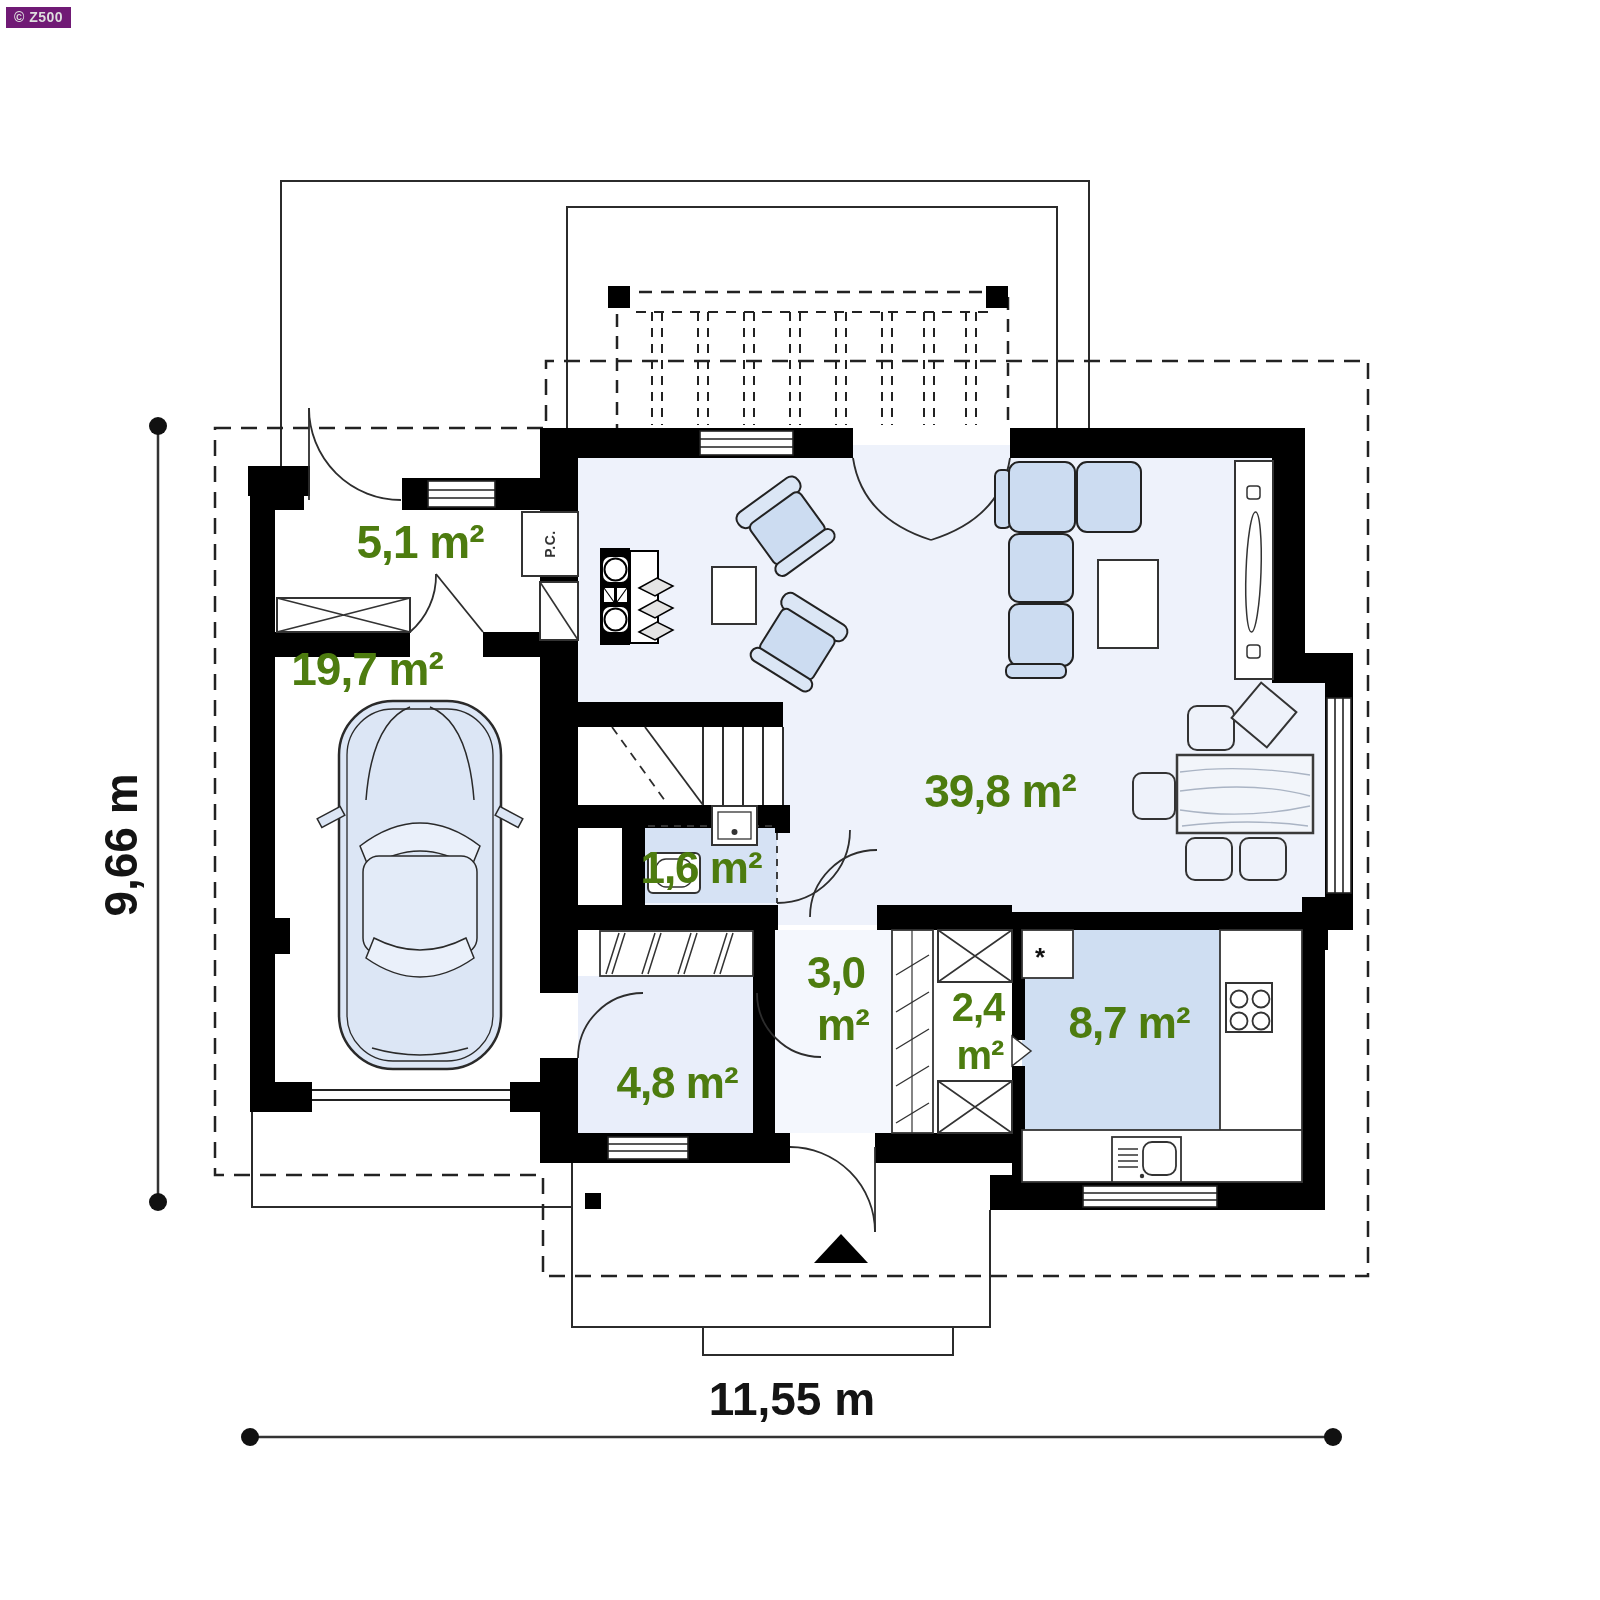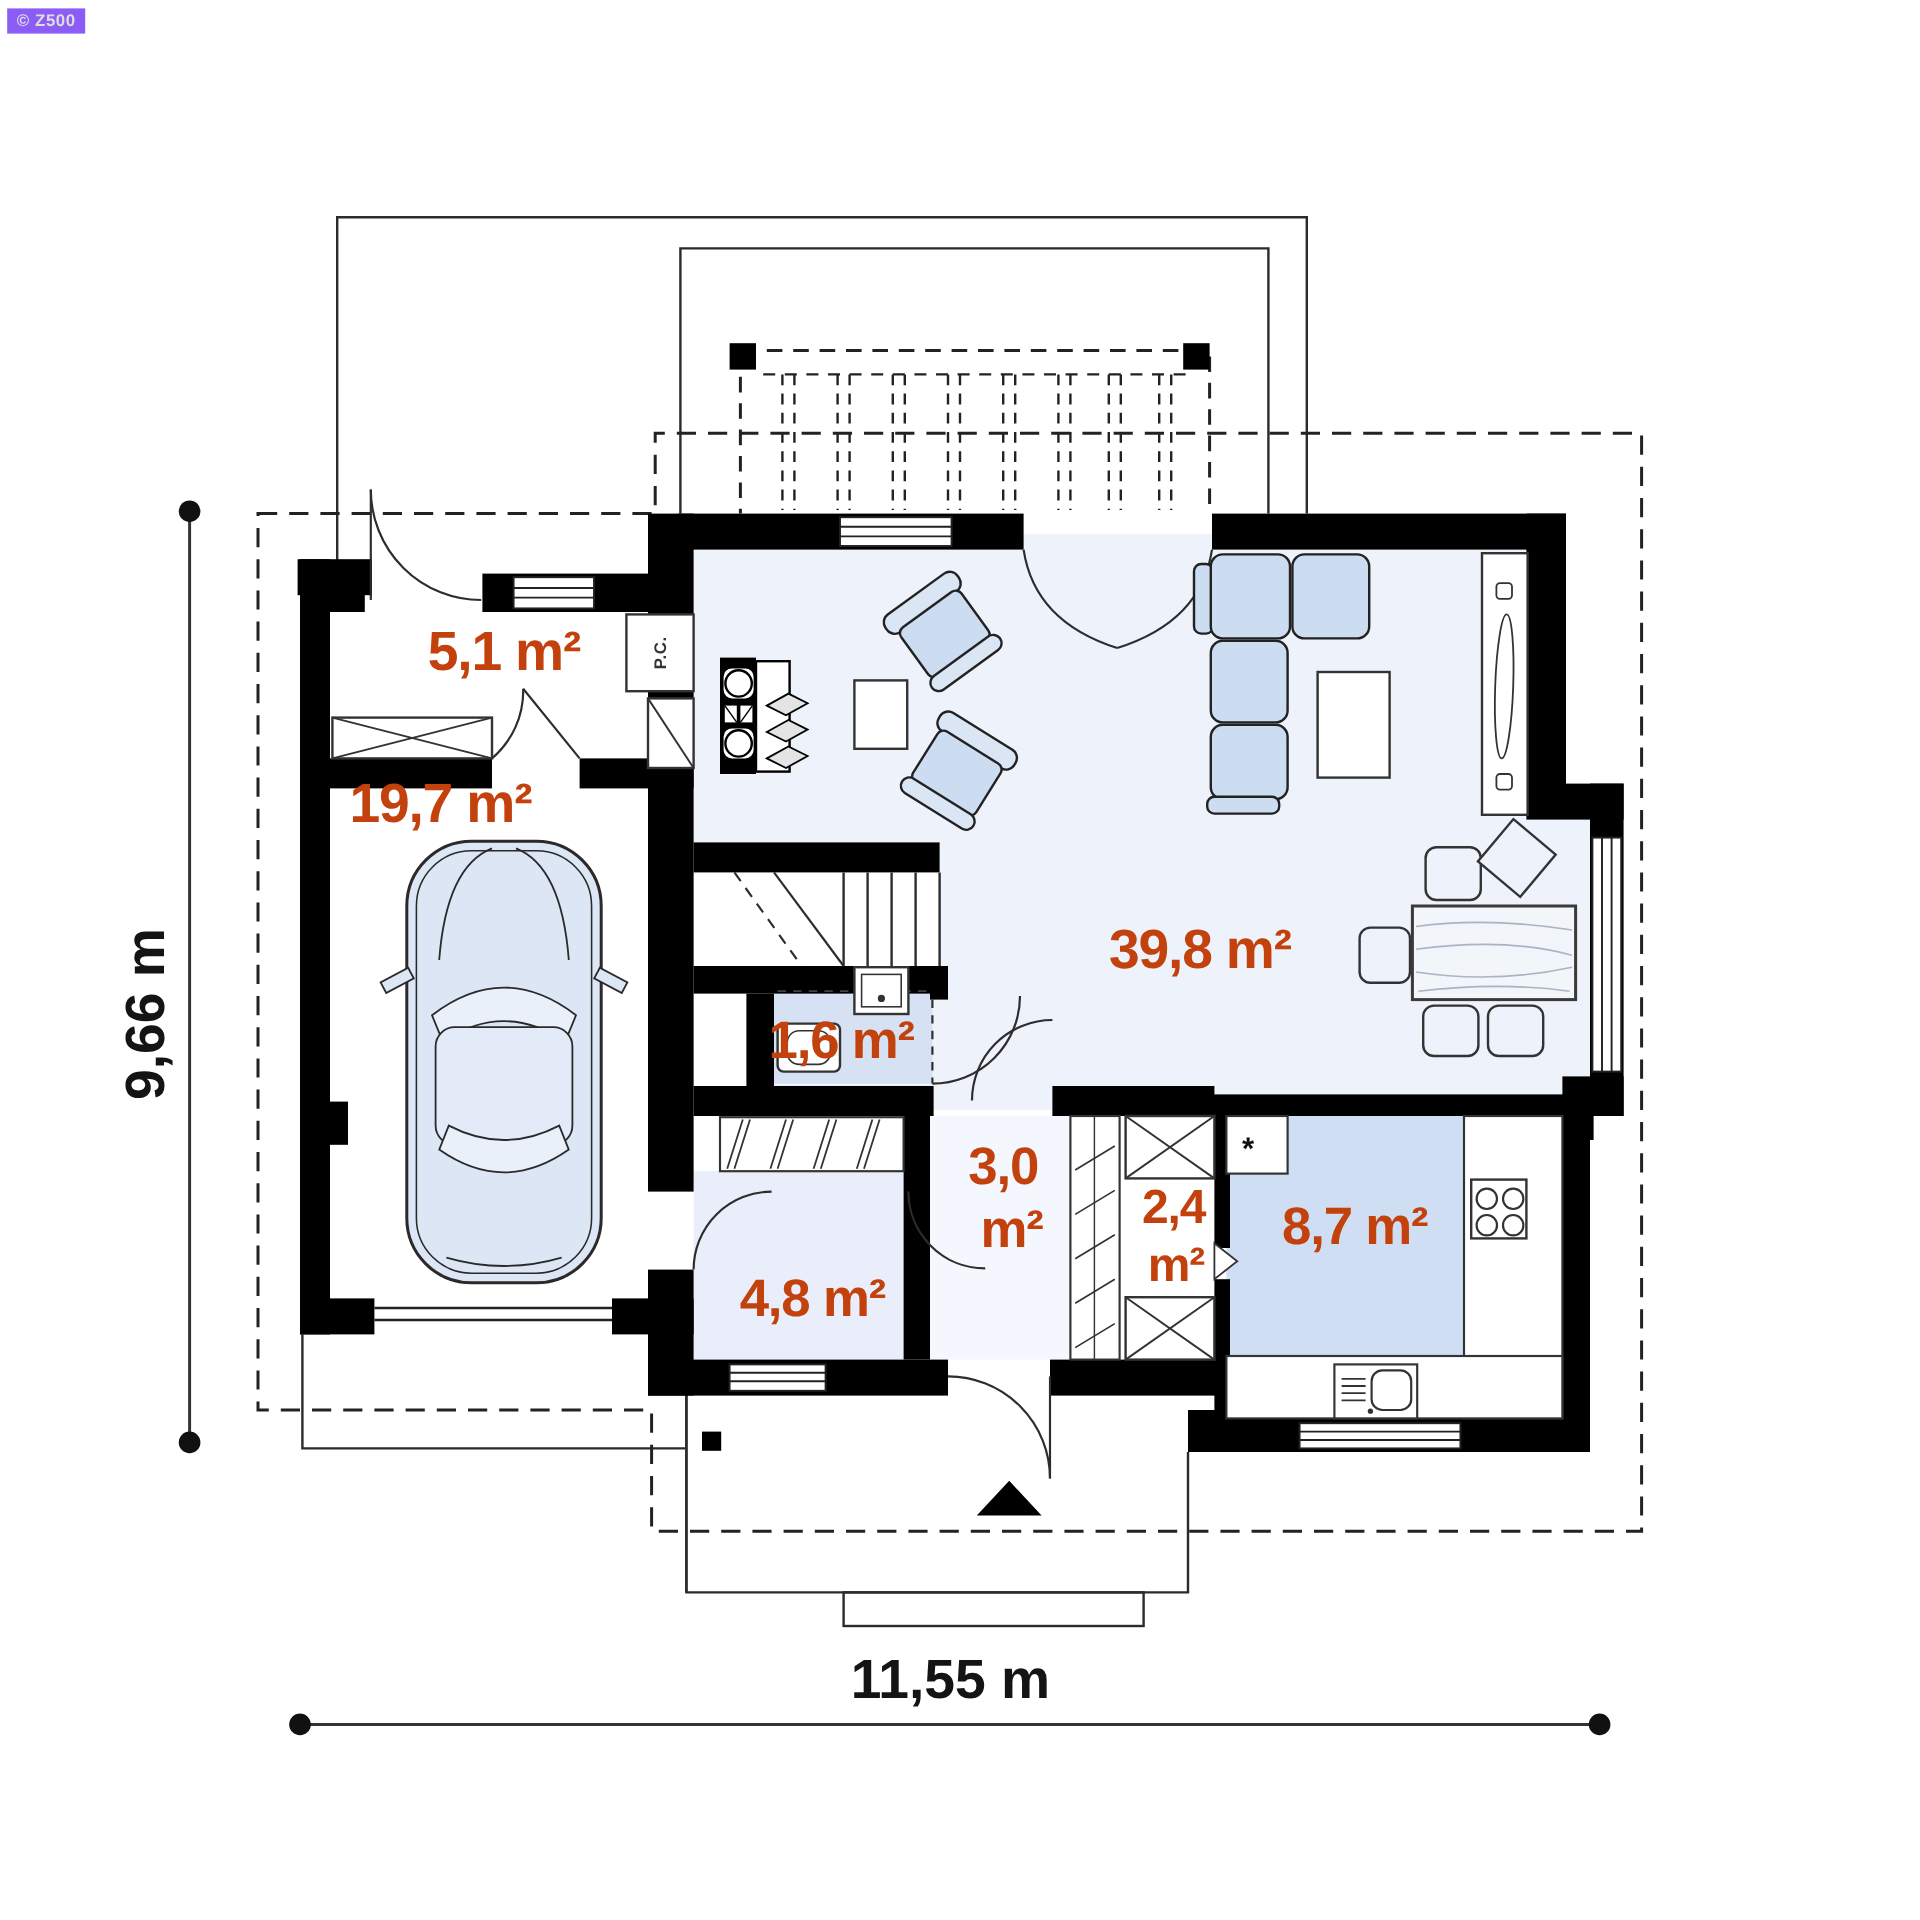--- a/index.html
+++ b/index.html
@@ -1,28 +1,28 @@
 <!DOCTYPE html>
 <html><head>
 <meta charset="utf-8">
 <style>
   html,body{margin:0;padding:0;background:#fff;}
   #canvas{position:relative;width:1600px;height:1600px;background:#fff;overflow:hidden;
           font-family:"Liberation Sans", sans-serif;}
   #plan-svg{position:absolute;left:0;top:0;}
   .room-label{position:absolute;transform:translate(-50%,-50%);font-weight:bold;
-              color:#c2410c;white-space:nowrap;letter-spacing:-1px;}
+              color:#4d7c0f;white-space:nowrap;letter-spacing:-1px;}
   .fs46{font-size:46px;} .fs44{font-size:44px;} .fs40{font-size:40px;}
   .dim-label{position:absolute;transform:translate(-50%,-50%);font-weight:bold;
              font-size:46px;color:#141414;white-space:nowrap;}
   .dim-label.vert{transform:translate(-50%,-50%) rotate(-90deg);}
   .tiny-label{position:absolute;transform:translate(-50%,-50%) rotate(-90deg);
               font-size:14px;font-weight:bold;color:#333;letter-spacing:0.5px;}
   .freezer{position:absolute;transform:translate(-50%,-50%);font-size:26px;font-weight:bold;color:#111;}
-  #watermark{position:absolute;left:6px;top:7px;background:#8b5cf6;color:#dedede;
+  #watermark{position:absolute;left:6px;top:7px;background:#701a75;color:#dedede;
              font-size:14px;font-weight:bold;padding:2px 8px 3px 8px;letter-spacing:0.5px;}
 </style>
 </head>
 <body>
 
 <div id="canvas">
 
 <svg id="plan-svg" width="1600" height="1600" viewBox="0 0 1600 1600">
 
   <g stroke="#2b2b2b" stroke-width="2" fill="none">

